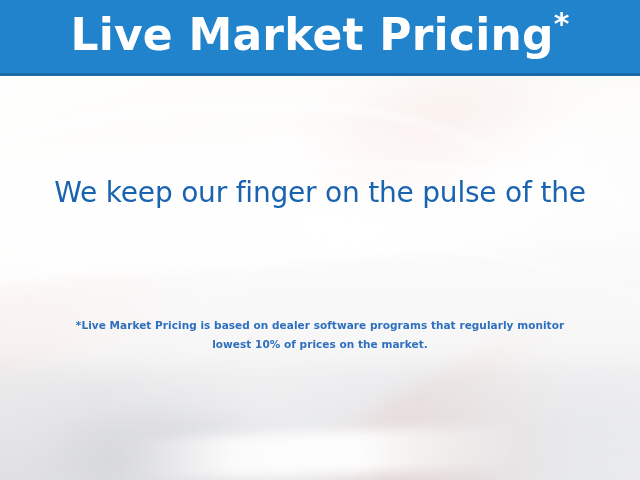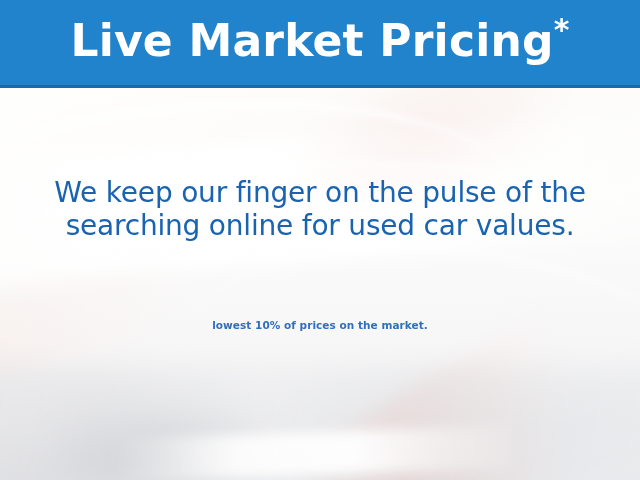--- a/index.html
+++ b/index.html
@@ -190,21 +190,21 @@
         rgba(255,255,255,0.66) 72%,
         rgba(255,255,255,0.48) 100%);
   }
 
   
   .header-band {
     position: absolute;
     left: 0;
     top: 0;
     width: 640px;
-    height: 88px;
+    height: 76px;
     background: #2183CB;
     border-bottom: 3px solid #1A6AA8;
     box-sizing: border-box;
     display: flex;
     align-items: center;
     justify-content: center;
     z-index: 5;
   }
   .header-title {
     color: #ffffff;
@@ -291,21 +291,21 @@
   </div>
 
   <div class="header-band">
     <div class="header-title"><span>Live Market Pricing</span><span class="star">*</span></div>
   </div>
 
   <div class="content">
 
     <div class="headline">
       <span class="hl-line">We keep our finger on the pulse of the</span>
-      <span class="hl-line">searching online for used car values.</span>
     </div>
 
     <div class="disclaimer">
+      <span class="fp-line">*Live Market Pricing is based on dealer software programs that regularly monitor</span>
       <span class="fp-line">lowest 10% of prices on the market.</span>
     </div>
 
   </div>
 </div>
 
 </body></html>

